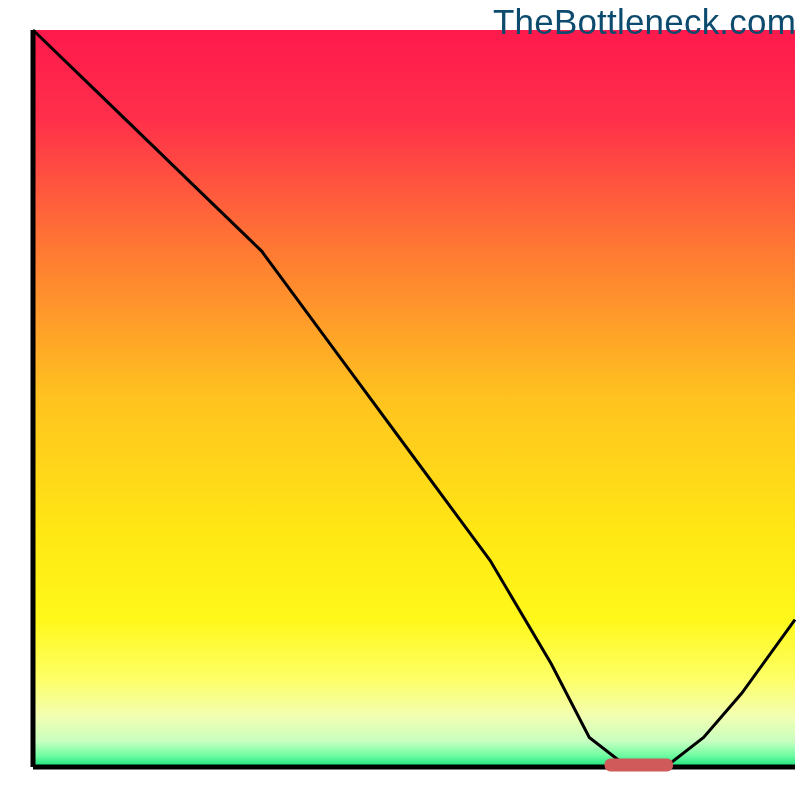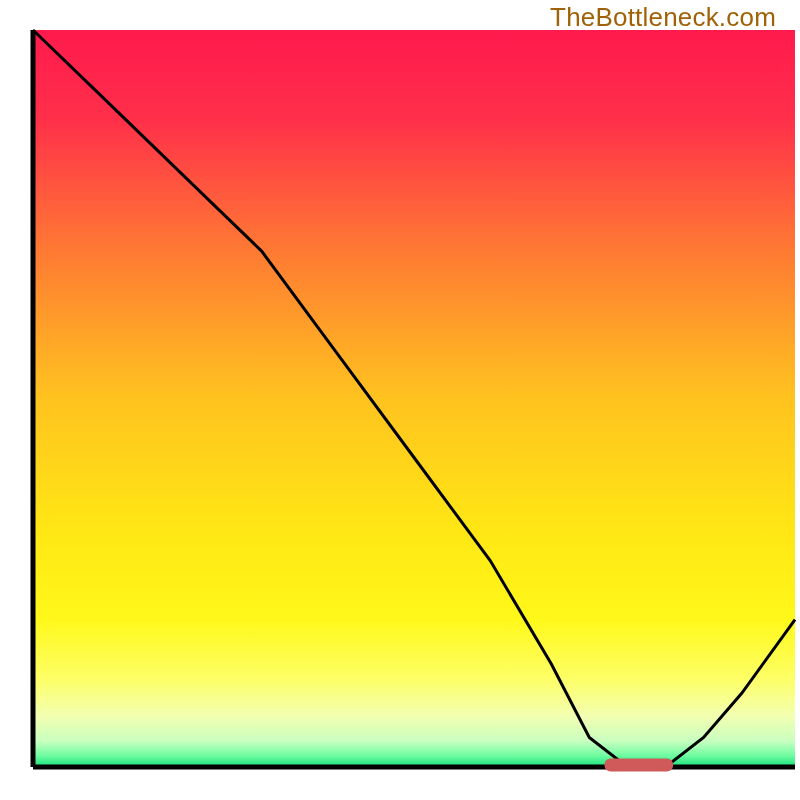--- a/index.html
+++ b/index.html
@@ -11,23 +11,23 @@
     font-family: Arial, Helvetica, sans-serif;
   }
   .chart-container {
     position: relative;
     width: 800px;
     height: 800px;
   }
   .watermark {
     position: absolute;
     top: 2px;
-    right: 24px;
-    color: #a16207;
-    font-size: 26px;
+    right: 4px;
+    color: #0c4a6e;
+    font-size: 35px;
     font-weight: 400;
     letter-spacing: 0.2px;
     z-index: 3;
   }
   svg.plot {
     position: absolute;
     top: 0;
     left: 0;
     width: 800px;
     height: 800px;

